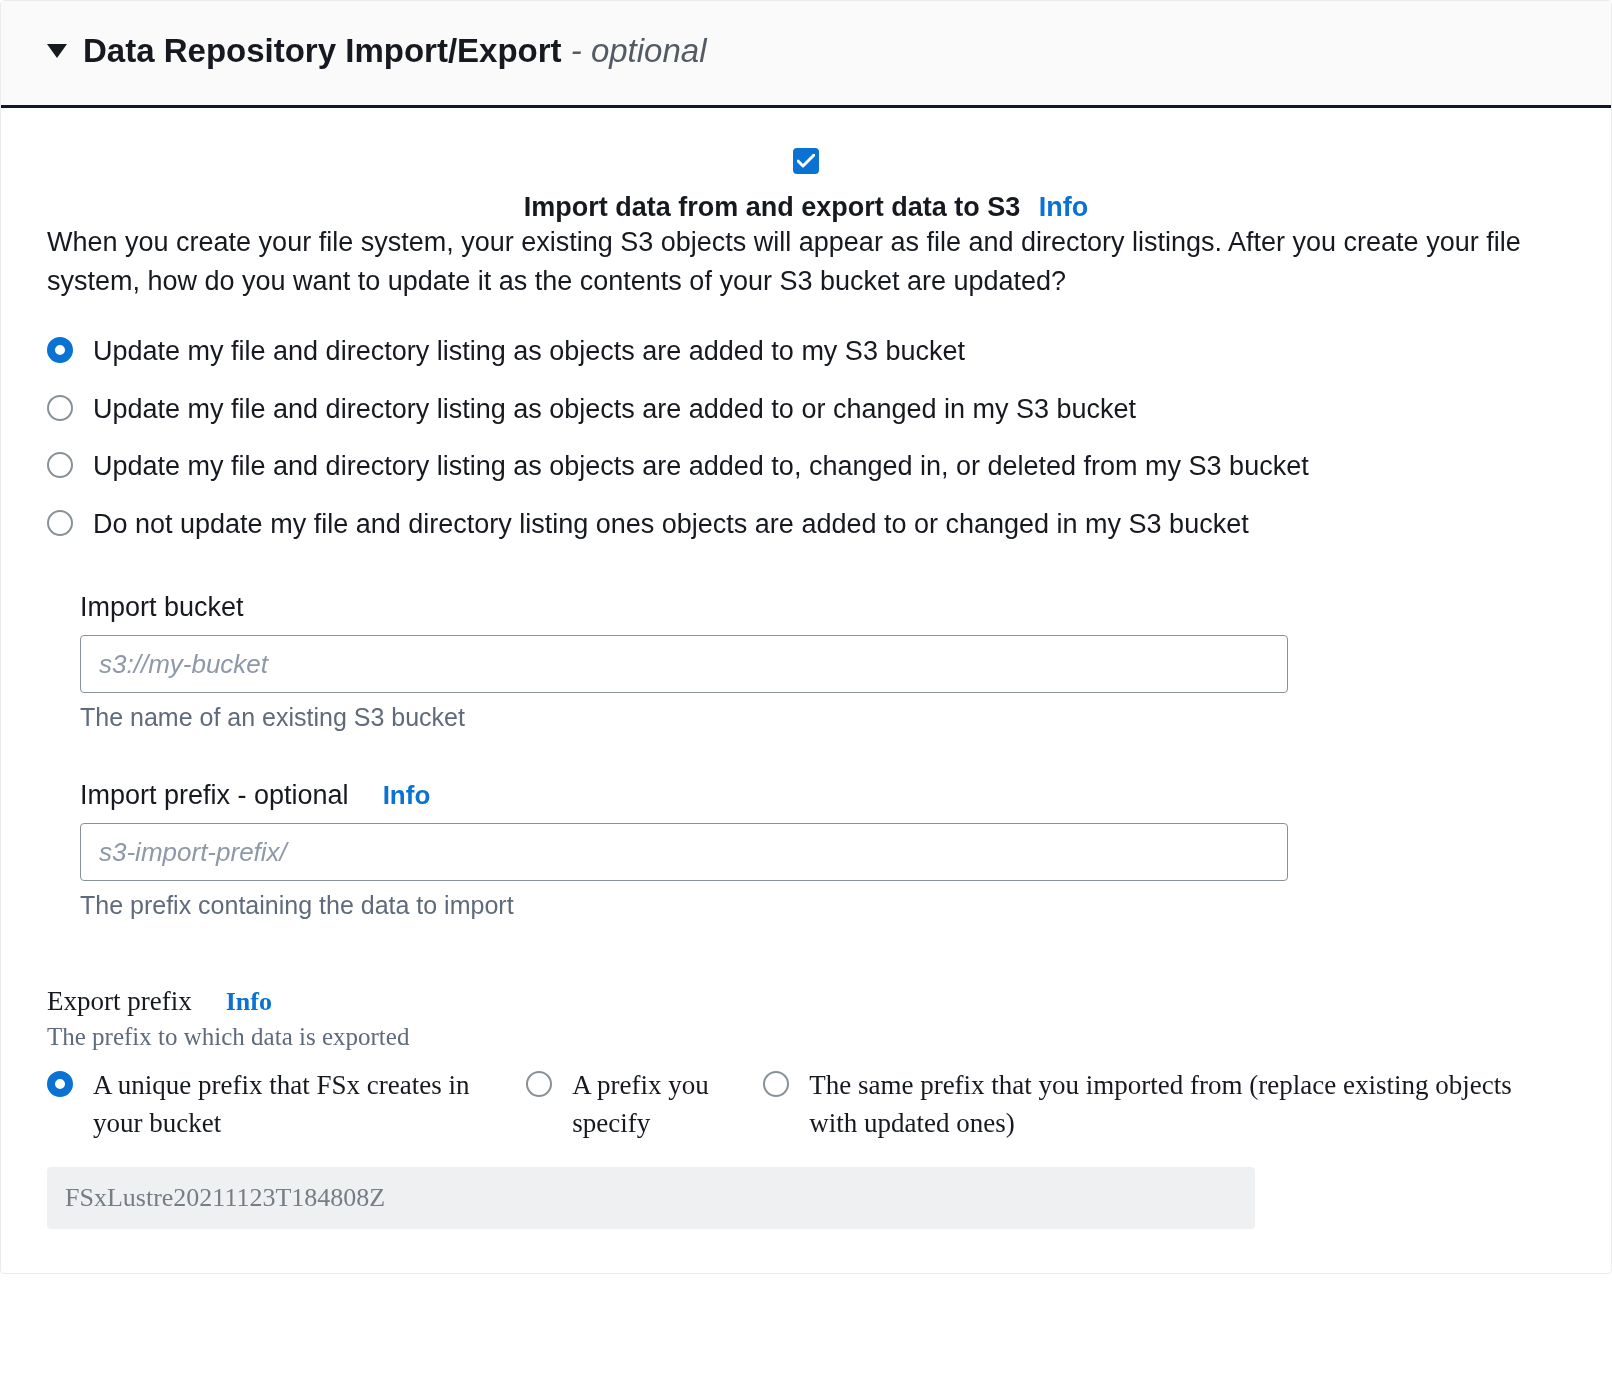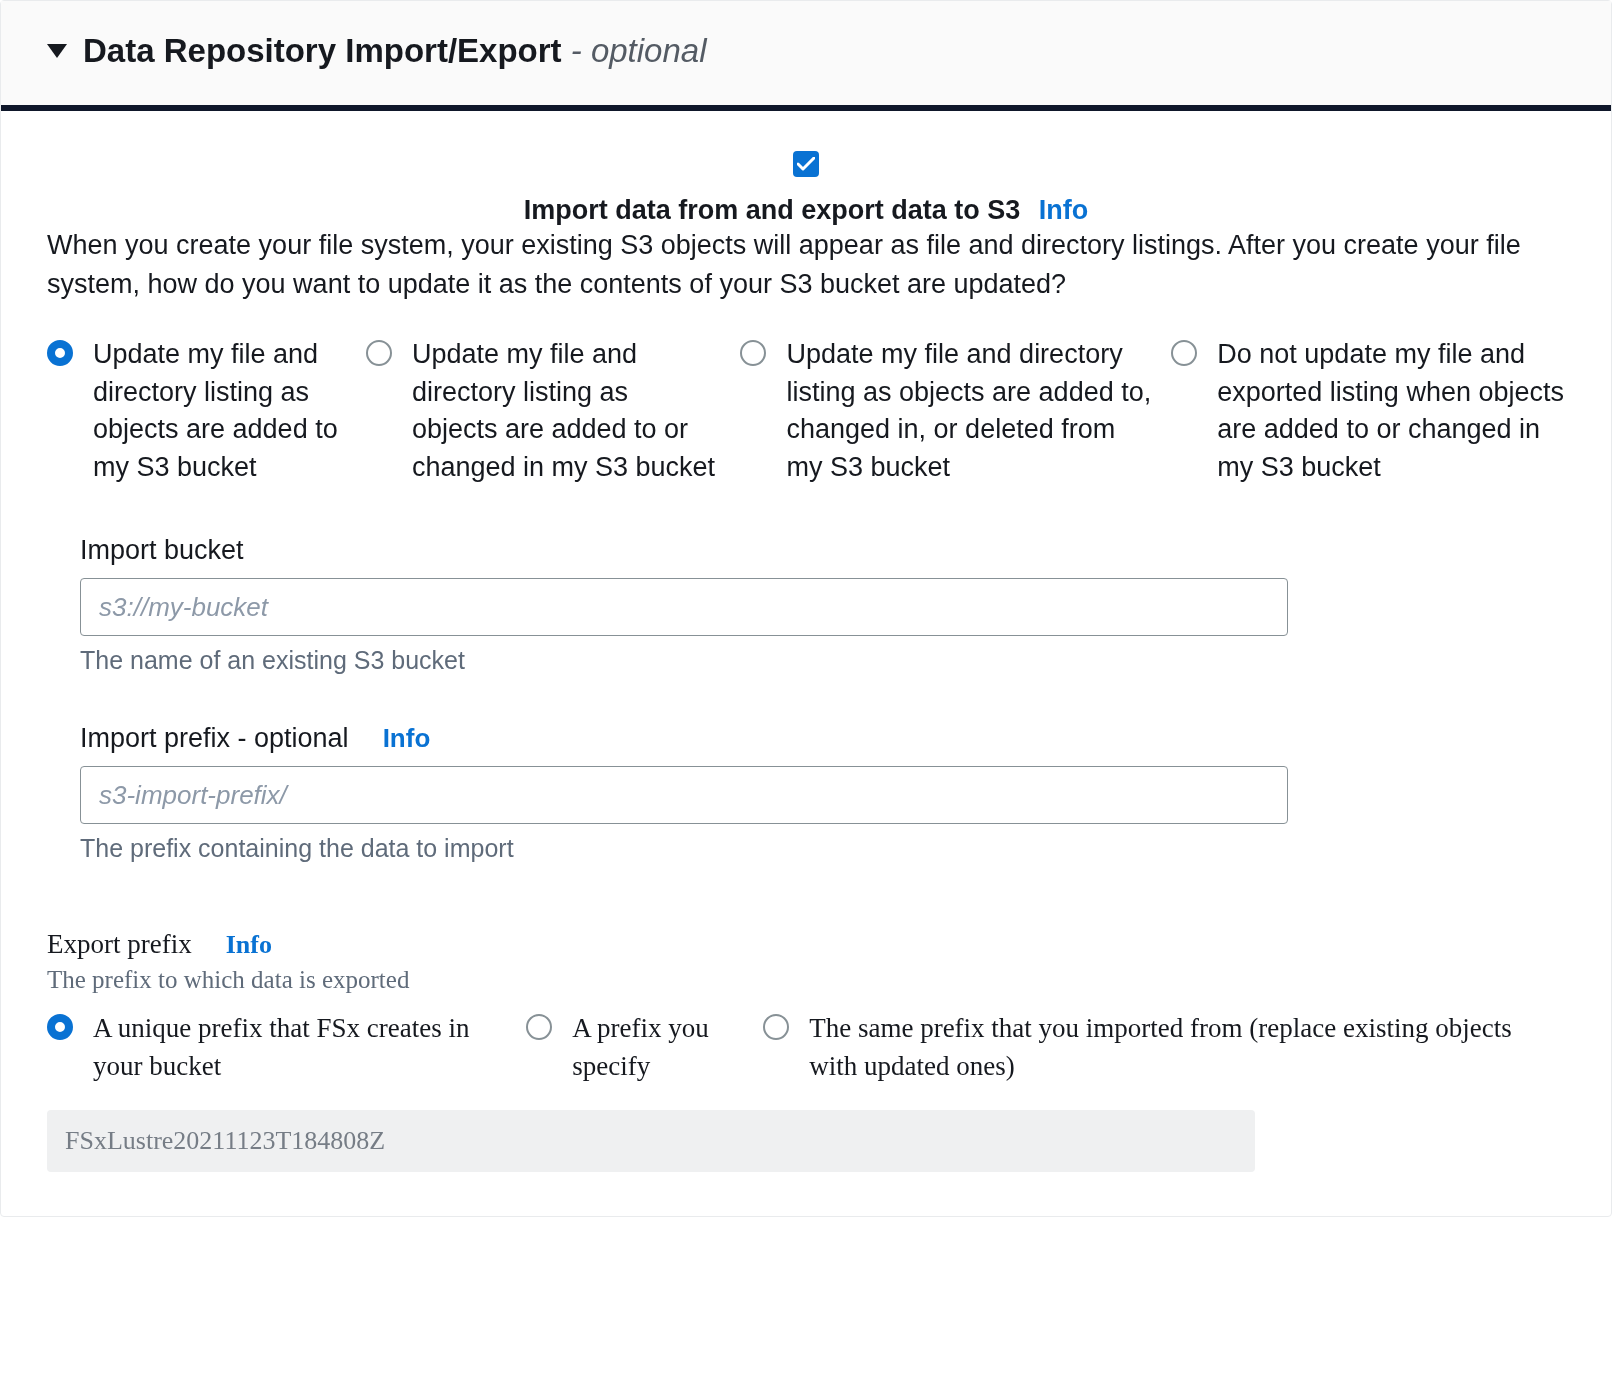--- a/index.html
+++ b/index.html
@@ -11,21 +11,21 @@
     color: #16191f;
   }
   .panel {
     border: 1px solid #e9ebed;
     border-radius: 4px;
     width: 1612px;
     background: #ffffff;
   }
   .panel-header {
     background: #fafafa;
-    border-bottom: 6px solid #0f172a;
+    border-bottom: 3px solid #0f172a;
     padding: 30px 46px 34px 46px;
     display: flex;
     align-items: center;
     gap: 16px;
   }
   .caret-down {
     width: 0;
     height: 0;
     border-left: 10px solid transparent;
     border-right: 10px solid transparent;
@@ -78,20 +78,21 @@
     cursor: pointer;
   }
   .description {
     font-size: 27px;
     line-height: 1.45;
     color: #16191f;
   }
   .radio-group {
     margin-top: 32px;
     display: flex;
+    flex-direction: column;
     gap: 20px;
   }
   .radio-row {
     display: flex;
     align-items: flex-start;
     gap: 20px;
   }
   .radio {
     width: 26px;
     height: 26px;
@@ -203,21 +204,21 @@
       <div class="radio-row">
         <span class="radio"></span>
         <span class="radio-label">Update my file and directory listing as objects are added to or changed in my S3 bucket</span>
       </div>
       <div class="radio-row">
         <span class="radio"></span>
         <span class="radio-label">Update my file and directory listing as objects are added to, changed in, or deleted from my S3 bucket</span>
       </div>
       <div class="radio-row">
         <span class="radio"></span>
-        <span class="radio-label">Do not update my file and exported listing when objects are added to or changed in my S3 bucket</span>
+        <span class="radio-label">Do not update my file and directory listing ones objects are added to or changed in my S3 bucket</span>
       </div>
     </div>
 
     <div class="form-field">
       <div class="field-label">Import bucket</div>
       <input class="text-input" type="text" placeholder="s3://my-bucket" style="">
       <div class="help-text">The name of an existing S3 bucket</div>
     </div>
 
     <div class="form-field small-gap">

